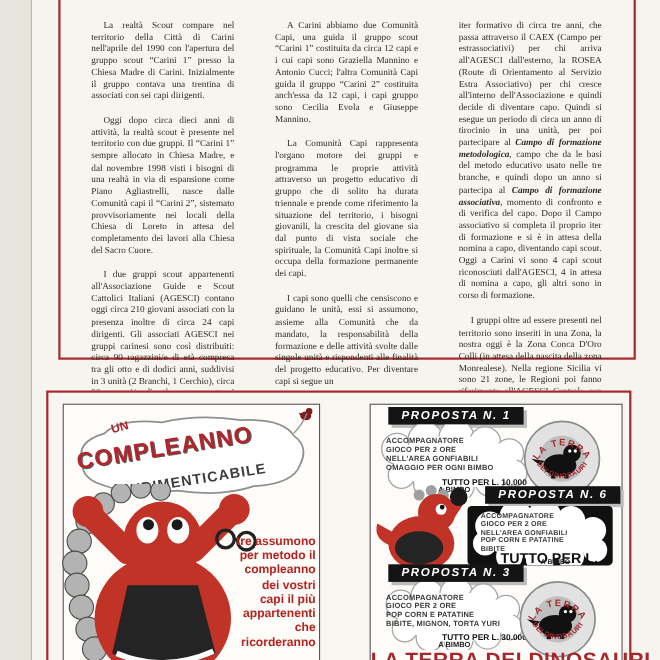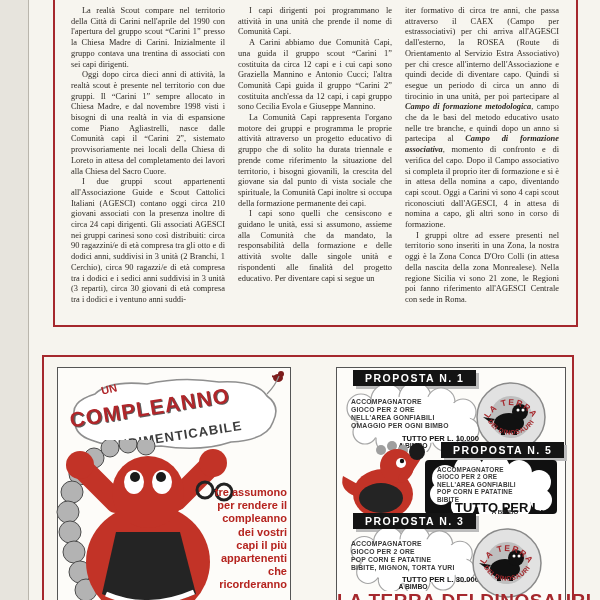--- a/index.html
+++ b/index.html
@@ -5,21 +5,21 @@
   html,body{margin:0;padding:0;}
   body{width:600px;height:600px;overflow:hidden;background:#f6f4ee;font-family:"Liberation Sans",sans-serif;}
   #page{position:relative;width:600px;height:600px;overflow:hidden;}
   #scan-edge{position:absolute;left:0;top:0;width:28px;height:600px;background:#e7e4dd;border-right:1px solid #b9b5ac;}
 
   
   #article-box{position:absolute;left:53px;top:-8px;width:489px;height:315px;
     border:2.5px solid #a5282d;padding:12px 16px 4px 16px;display:flex;gap:13px;background:#f7f5ef;}
   .col{width:154px;font-family:"Liberation Serif",serif;font-size:8.4px;line-height:10.7px;
     color:#2e2a25;text-align:justify;}
-  .col p{margin:0;text-indent:11px;}
+  .col p{margin:12px;text-indent:11px;}
   .col p.cont{text-indent:0;}
   .emph{font-weight:bold;font-style:italic;}
 
   
   #ad-box{position:absolute;left:42px;top:355px;width:528px;height:260px;border:2.5px solid #a5282d;background:#f8f6f0;}
   .panel{position:absolute;top:10px;height:250px;border:1px solid #555;background:#fdfcf9;}
   #left-panel{left:13px;width:232px;}
   #right-panel{left:292px;width:228px;}
 
   
@@ -30,21 +30,21 @@
   #bw-indim{left:52px;top:55px;font-size:13px;color:#3c3c3c;letter-spacing:1px;transform:rotate(-9deg);}
   #per-vostri{position:absolute;left:118px;top:53px;width:110px;text-align:center;color:#b0262a;font-weight:800;}
   #per-vostri .l1{font-size:10px;letter-spacing:1px;}
   #per-vostri .l2{font-size:11px;letter-spacing:2px;}
   #side-text{position:absolute;right:3px;top:118px;width:112px;text-align:right;color:#b5241f;
     font-weight:700;font-size:11px;line-height:13.2px;}
   #dino-stamp{position:absolute;right:5px;top:2px;width:13px;height:13px;}
   #main-dino{position:absolute;left:-2px;top:72px;width:182px;height:180px;}
 
   
-  .banner{position:absolute;background:#141414;color:#fff;font-weight:800;
+  .banner{position:absolute;background:#141414;color:#fff;font-weight:800;font-style:italic;
     font-size:10.5px;letter-spacing:1.5px;padding:2px 12px;white-space:nowrap;box-shadow:3px 3px 0 #bcbcbc;}
   .cloud{position:absolute;}
   .cloud-text{position:absolute;font-size:6.8px;line-height:7.9px;font-weight:700;color:#3a3a3a;letter-spacing:.2px;}
   .price{position:absolute;width:132px;text-align:right;font-weight:800;font-size:7.6px;color:#111;}
   .price-sub{position:absolute;width:132px;text-align:center;font-weight:700;font-size:6.8px;color:#222;}
   #p2-box{position:absolute;left:88px;top:92px;width:132px;height:54px;background:#101010;border-radius:4px;overflow:hidden;}
   #p2-box .cloud-text{left:12px;top:6px;font-size:6.4px;line-height:7.4px;}
   #p2-price{left:30px;top:40px;width:100px;text-align:left;position:absolute;font-weight:800;font-size:13px;color:#111;}
   #p2-price-sub{left:30px;top:48px;width:100px;text-align:center;position:absolute;font-weight:700;font-size:6.2px;color:#222;}
   .logo{position:absolute;width:72px;height:72px;}
@@ -58,21 +58,20 @@
 <div id="page">
   <div id="scan-edge"></div>
 
   <div id="article-box">
     <div class="col">
       <p><span>La realtà Scout compare nel territorio della Città di Carini nell'aprile del 1990 con l'apertura del gruppo scout “Carini 1” presso la Chiesa Madre di Carini. Inizialmente il gruppo contava una trentina di associati con sei capi dirigenti.</span></p>
       <p><span>Oggi dopo circa dieci anni di attività, la realtà scout è presente nel territorio con due gruppi. Il “Carini 1” sempre allocato in Chiesa Madre, e dal novembre 1998 visti i bisogni di una realtà in via di espansione come Piano Agliastrelli, nasce dalle Comunità capi il “Carini 2”, sistemato provvisoriamente nei locali della Chiesa di Loreto in attesa del completamento dei lavori alla Chiesa del Sacro Cuore.</span></p>
       <p><span>I due gruppi scout appartenenti all'Associazione Guide e Scout Cattolici Italiani (AGESCI) contano oggi circa 210 giovani associati con la presenza inoltre di circa 24 capi dirigenti. Gli associati AGESCI nei gruppi carinesi sono così distribuiti: circa 90 ragazzini/e di età compresa tra gli otto e di dodici anni, suddivisi in 3 unità (2 Branchi, 1 Cerchio), circa 90 ragazzi/e di età compresa tra i dodici e i sedici anni suddivisi in 3 unità (3 reparti), circa 30 giovani di età compresa tra i dodici e i ventuno anni suddi-</span></p>
     </div>
     <div class="col">
-      <p><span>I capi dirigenti poi programmano le attività in una unità che prende il nome di Comunità Capi.</span></p>
       <p><span>A Carini abbiamo due Comunità Capi, una guida il gruppo scout “Carini 1” costituita da circa 12 capi e i cui capi sono Graziella Mannino e Antonio Cucci; l'altra Comunità Capi guida il gruppo “Carini 2” costituita anch'essa da 12 capi, i capi gruppo sono Cecilia Evola e Giuseppe Mannino.</span></p>
       <p><span>La Comunità Capi rappresenta l'organo motore dei gruppi e programma le proprie attività attraverso un progetto educativo di gruppo che di solito ha durata triennale e prende come riferimento la situazione del territorio, i bisogni giovanili, la crescita del giovane sia dal punto di vista sociale che spirituale, la Comunità Capi inoltre si occupa della formazione permanente dei capi.</span></p>
       <p><span>I capi sono quelli che censiscono e guidano le unità, essi si assumono, assieme alla Comunità che da mandato, la responsabilità della formazione e delle attività svolte dalle singole unità e rispondenti alle finalità del progetto educativo. Per diventare capi si segue un</span></p>
     </div>
     <div class="col">
       <p class="cont"><span>iter formativo di circa tre anni, che passa attraverso il CAEX (Campo per estrassociativi) per chi arriva all'AGESCI dall'esterno, la ROSEA (Route di Orientamento al Servizio Estra Associativo) per chi cresce all'interno dell'Associazione e quindi decide di diventare capo. Quindi si esegue un periodo di circa un anno di tirocinio in una unità, per poi partecipare al </span><span class="emph">Campo di formazione metodologica</span><span>, campo che da le basi del metodo educativo usato nelle tre branche, e quindi dopo un anno si partecipa al </span><span class="emph">Campo di formazione associativa</span><span>, momento di confronto e di verifica del capo. Dopo il Campo associativo si completa il proprio iter di formazione e si è in attesa della nomina a capo, diventando capi scout. Oggi a Carini vi sono 4 capi scout riconosciuti dall'AGESCI, 4 in attesa di nomina a capo, gli altri sono in corso di formazione.</span></p>
       <p><span>I gruppi oltre ad essere presenti nel territorio sono inseriti in una Zona, la nostra oggi è la Zona Conca D'Oro Colli (in attesa della nascita della zona Monrealese). Nella regione Sicilia vi sono 21 zone, le Regioni poi fanno riferimento all'AGESCI Centrale con sede in Roma.</span></p>
     </div>
   </div>
 
@@ -132,21 +131,21 @@
         <ellipse cx="106" cy="42" rx="10" ry="12" fill="#fff"></ellipse>
         <circle cx="79" cy="37" r="5" fill="#1a1a1a"></circle>
         <circle cx="105" cy="37" r="5" fill="#1a1a1a"></circle>
 
         <path d="M60,92 L124,92 L140,154 Q92,174 46,154 Z" fill="#242424"></path>
         <path d="M50,154 Q92,172 138,152" fill="none" stroke="#ffffff" stroke-width="5"></path>
       </svg>
 
       <div id="side-text">
         <div>tre assumono</div>
-        <div>per rendere il</div>
+        <div>per metodo il</div>
         <div>compleanno</div>
         <div>dei vostri</div>
         <div>capi il più</div>
         <div>appartenenti</div>
         <div>che</div>
         <div>ricorderanno</div>
       </div>
     </div>
 
     <div id="right-panel" class="panel">
@@ -207,21 +206,21 @@
         <path d="M18,58 Q2,52 6,38 L24,48 Z" fill="#c23327"></path>
         <ellipse cx="46" cy="56" rx="30" ry="25" fill="#c23327"></ellipse>
         <circle cx="60" cy="28" r="17" fill="#c23327"></circle>
         <line x1="66" y1="40" x2="79" y2="20" stroke="#c23327" stroke-width="9" stroke-linecap="round"></line>
         <circle cx="80" cy="14" r="8" fill="#1a1a1a"></circle>
         <path d="M74,10 Q80,2 86,10" fill="none" stroke="#1a1a1a" stroke-width="2"></path>
         <ellipse cx="44" cy="60" rx="22" ry="15" fill="#242424"></ellipse>
         <circle cx="64" cy="25" r="5" fill="#fff"></circle>
           <circle cx="65" cy="23" r="2.2" fill="#111"></circle>
       </svg>
-      <div class="banner" style="left:104px;top:74px;">PROPOSTA N. 5</div>
+      <div class="banner" style="left:104px;top:74px;">PROPOSTA N. 6</div>
       <div id="p2-box">
         <svg width="132" height="54" viewBox="0 0 132 54">
           <g fill="#fff">
             <circle cx="20" cy="18" r="13"></circle>
               <circle cx="44" cy="10" r="15"></circle>
               <circle cx="70" cy="9" r="15"></circle>
             <circle cx="94" cy="13" r="13"></circle>
               <circle cx="114" cy="22" r="12"></circle>
               <circle cx="116" cy="40" r="11"></circle>
             <circle cx="94" cy="46" r="12"></circle>

